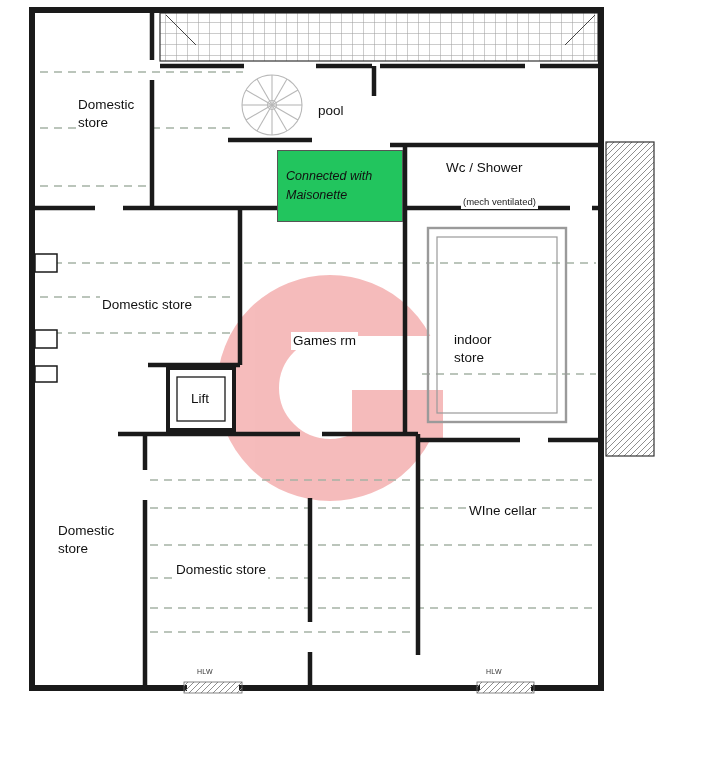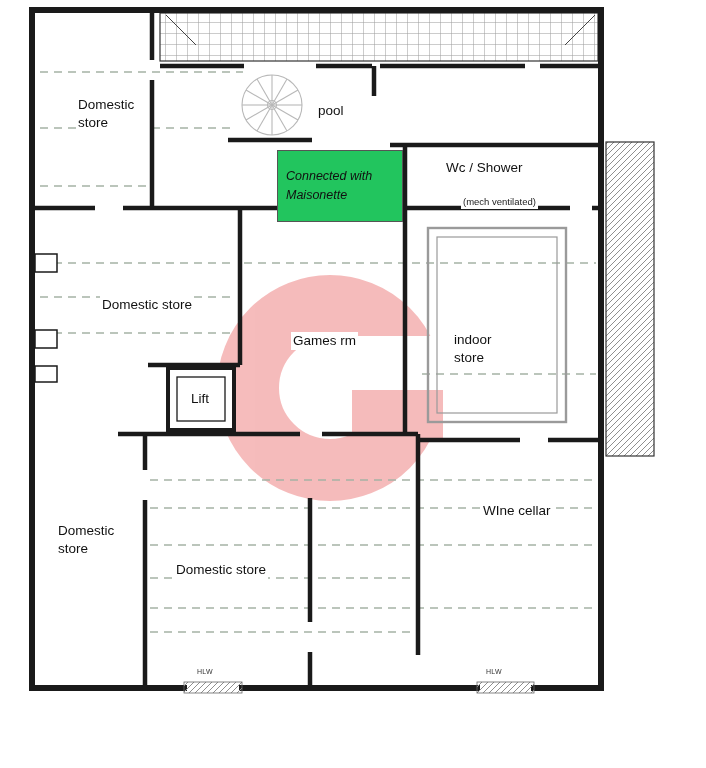--- a/index.html
+++ b/index.html
@@ -187,21 +187,21 @@
   <div class="lbl" style="left:291px;top:284px;margin-top:48px;">Games rm</div>
 
   <div class="lbl" style="left:452px;top:331px;">indoor
 store</div>
 
   <div class="lbl" style="left:189px;top:390px;">Lift</div>
 
   <div class="lbl lbl-center" style="left:56px;top:522px;width:70px;">Domestic
 store</div>
 
-  <div class="lbl" style="left:467px;top:502px;margin-left:14px;">WIne cellar</div>
+  <div class="lbl" style="left:467px;top:502px;">WIne cellar</div>
 
   <div class="lbl" style="left:174px;top:561px;">Domestic store</div>
 
   <div class="lbl lbl-tiny" style="left:195px;top:667px;">HLW</div>
 
   <div class="lbl lbl-tiny" style="left:484px;top:667px;">HLW</div>
 
 </div>
 
 </body></html>

